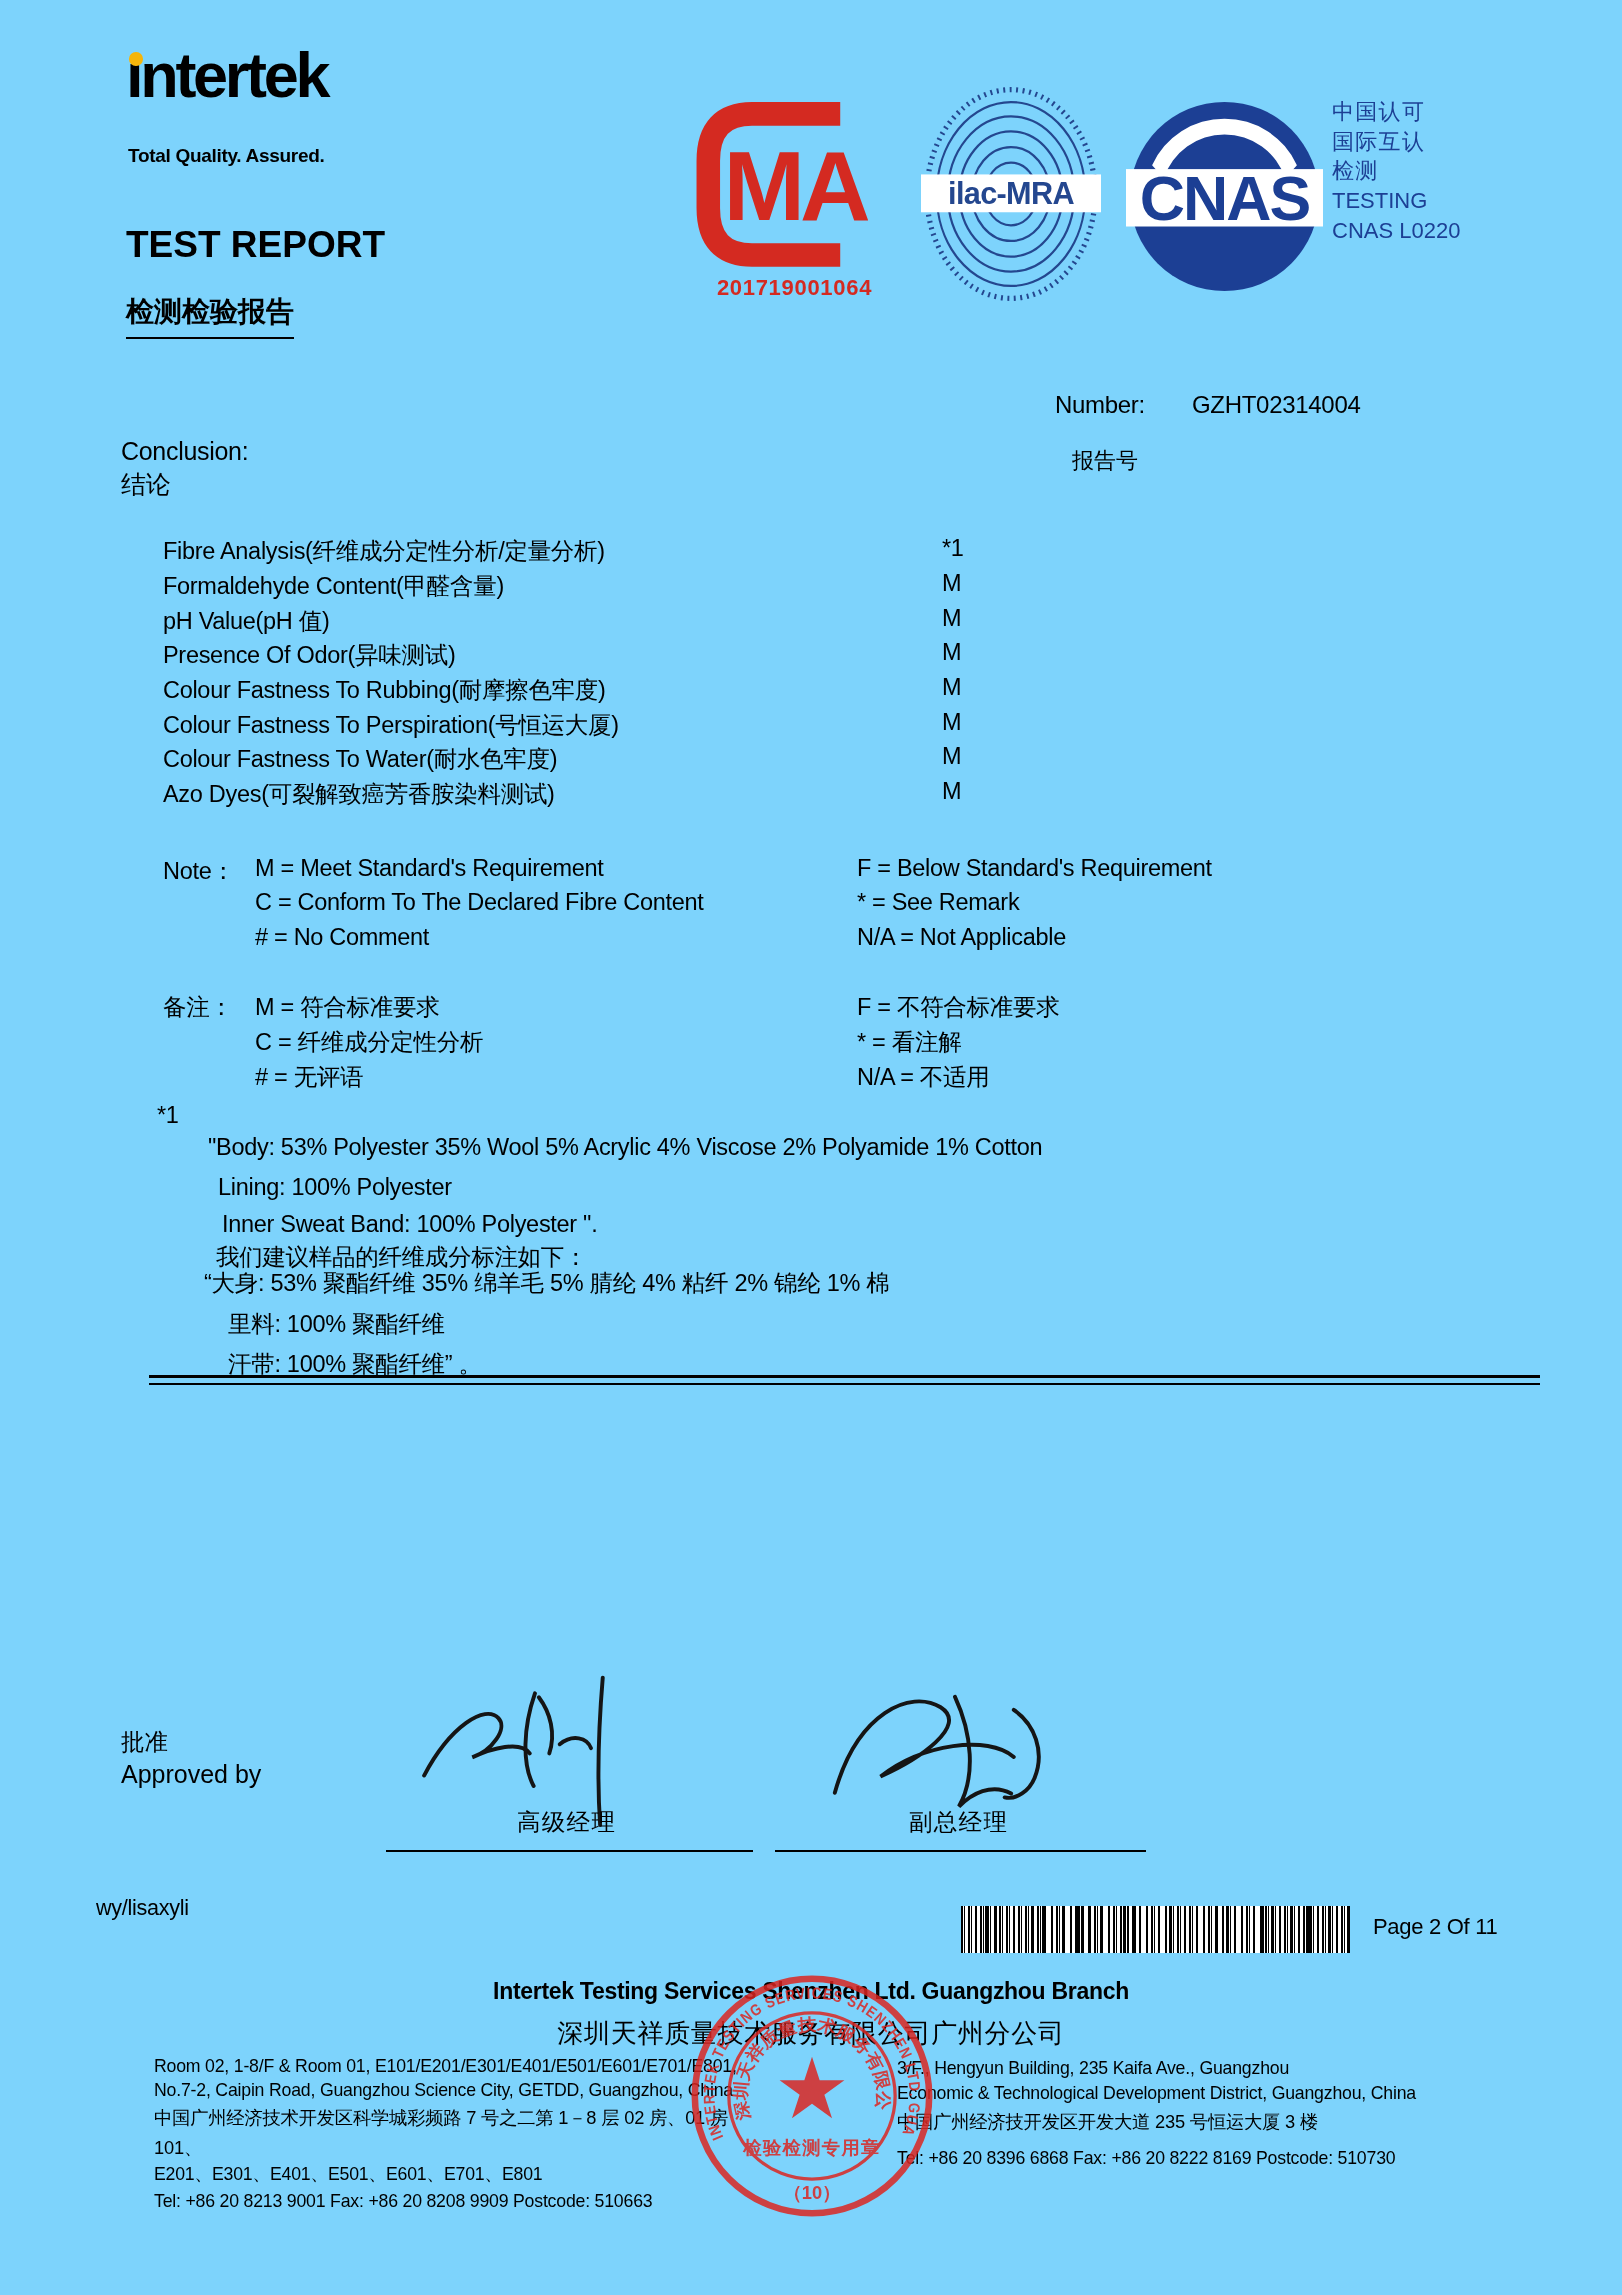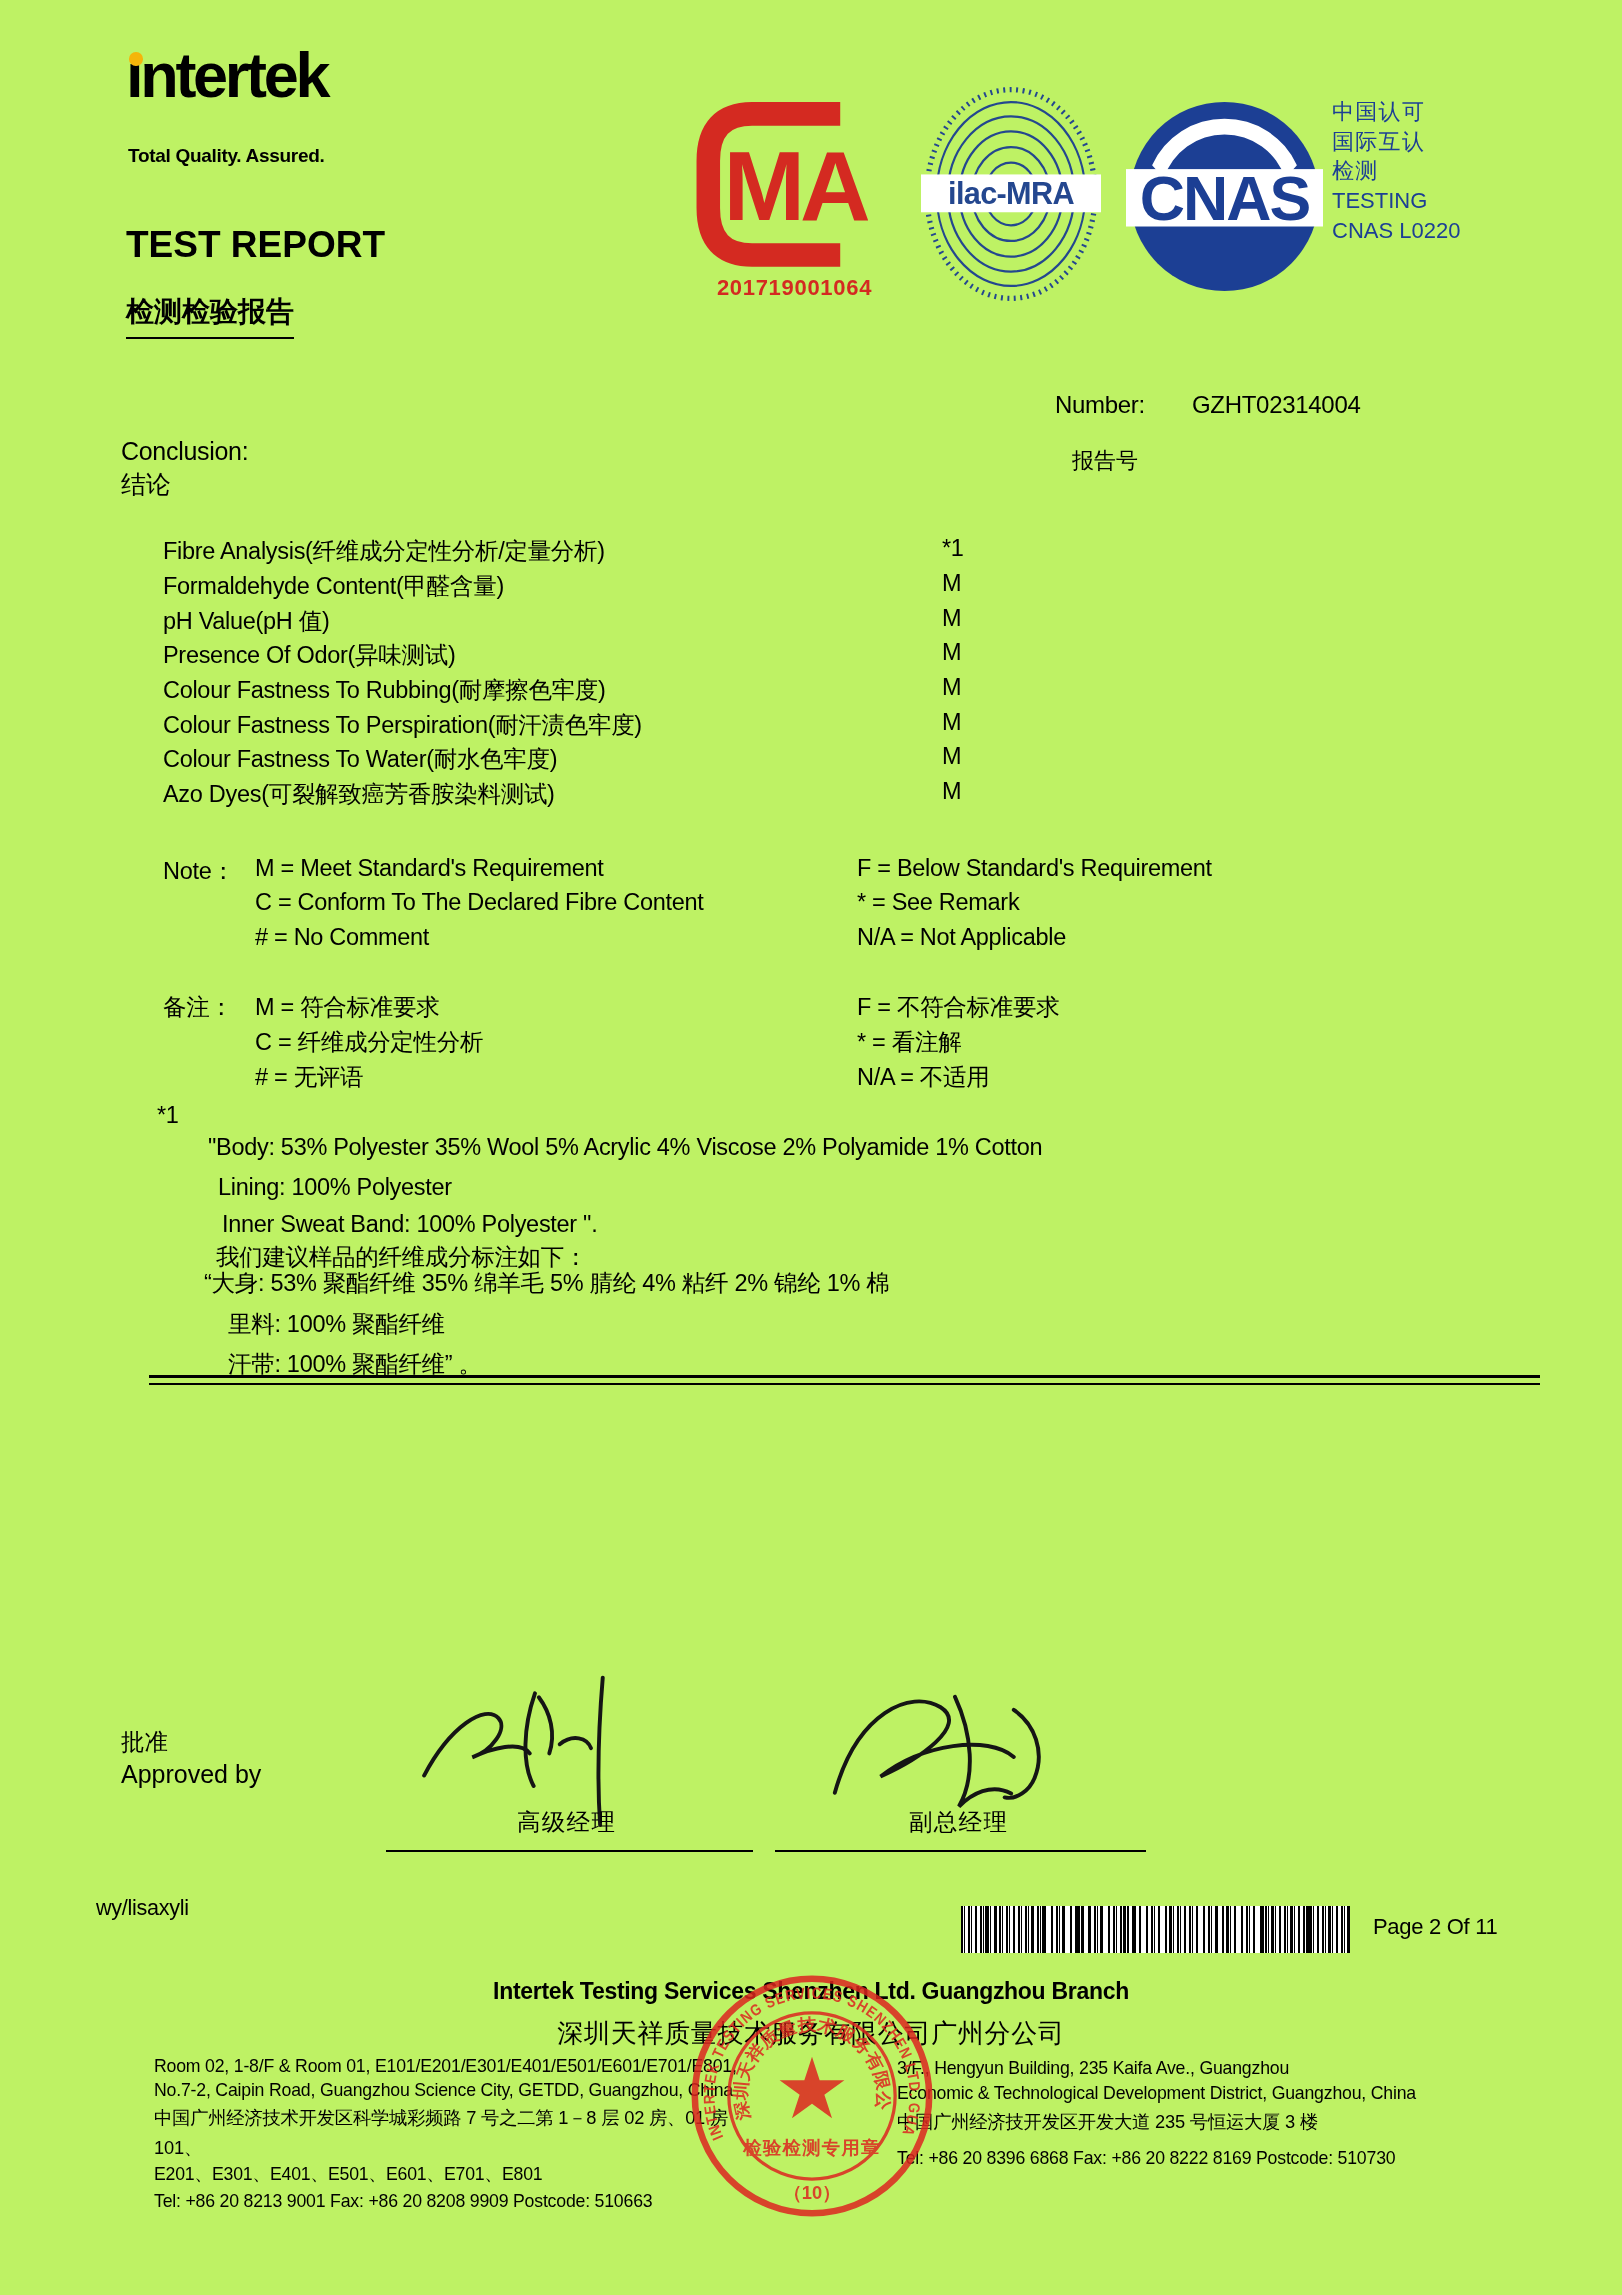--- a/index.html
+++ b/index.html
@@ -1,17 +1,17 @@
 <!DOCTYPE html>
 <html style="font-size:10.5px"><head>
 <meta charset="utf-8">
 <style>
   html,body{margin:0;padding:0;background:#9a9a9a;}
   .page{
-    position:relative;width:1622px;height:2295px;background:#bef264;
+    position:relative;width:1622px;height:2295px;background:#7dd3fc;
     font-family:"Liberation Sans",sans-serif;color:#000;overflow:hidden;
   }
   .abs{position:absolute;}
   
   .logo-text{font-size:63px;font-weight:700;letter-spacing:-3.3px;line-height:1;}
   .logo-dot{width:13.7px;height:13.7px;border-radius:50%;background:#f5b50a;}
   .logo-tagline{font-size:19px;font-weight:700;letter-spacing:-0.3px;}
   .report-title{font-size:37px;font-weight:700;letter-spacing:0px;}
   .report-title-cn{font-size:28px;font-weight:700;border-bottom:2.6px solid #000;padding-bottom:5.9px;}
   .cma-number{font-size:22px;color:#d42a21;font-weight:700;letter-spacing:0.7px;}
@@ -104,21 +104,21 @@
   <div class="abs num-cn" style="left:1072px;top:446px;">报告号</div>
 
   <div class="abs sec-h" style="left:121px;top:437px;">Conclusion:</div>
   <div class="abs sec-h" style="left:121px;top:468px;">结论</div>
 
   <div class="c-row" style="top:535px;"><span>Fibre Analysis(纤维成分定性分析/定量分析)</span><span class="c-res">*1</span></div>
   <div class="c-row" style="top:570px;"><span>Formaldehyde Content(甲醛含量)</span><span class="c-res">M</span></div>
   <div class="c-row" style="top:605px;"><span>pH Value(pH 值)</span><span class="c-res">M</span></div>
   <div class="c-row" style="top:639px;"><span>Presence Of Odor(异味测试)</span><span class="c-res">M</span></div>
   <div class="c-row" style="top:674px;"><span>Colour Fastness To Rubbing(耐摩擦色牢度)</span><span class="c-res">M</span></div>
-  <div class="c-row" style="top:709px;"><span>Colour Fastness To Perspiration(耐汗渍色牢度)</span><span class="c-res">M</span></div>
+  <div class="c-row" style="top:709px;"><span>Colour Fastness To Perspiration(号恒运大厦)</span><span class="c-res">M</span></div>
   <div class="c-row" style="top:743px;"><span>Colour Fastness To Water(耐水色牢度)</span><span class="c-res">M</span></div>
   <div class="c-row" style="top:778px;"><span>Azo Dyes(可裂解致癌芳香胺染料测试)</span><span class="c-res">M</span></div>
 
   <div class="n-row" style="top:855px;">
     <span class="n-label">Note：</span>
     <span class="n-left">M = Meet Standard's Requirement</span>
     <span class="n-right">F = Below Standard's Requirement</span>
   </div>
   <div class="n-row" style="top:889px;">
     <span class="n-left">C = Conform To The Declared Fibre Content</span>

